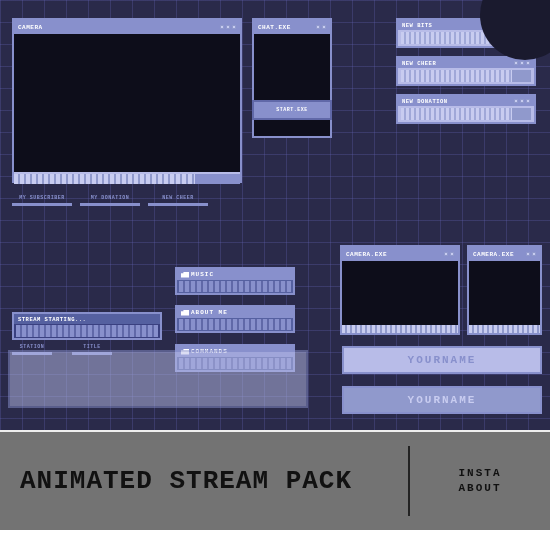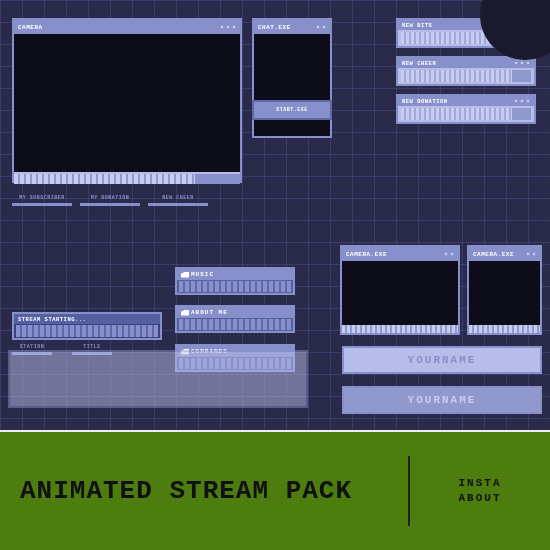--- a/index.html
+++ b/index.html
@@ -28,22 +28,22 @@
         linear-gradient(rgba(100,100,180,0.3) 1px, transparent 1px),
         linear-gradient(90deg, rgba(100,100,180,0.3) 1px, transparent 1px);
       background-size: 22px 22px;
       position: relative;
       overflow: hidden;
     }
 
     
     .bottom-section {
       width: 100%;
-      height: 120px;
-      background: #4d7c0f;
+      height: 100px;
+      background: #737373;
       display: flex;
       align-items: center;
       border-top: 2px solid #eee;
     }
 
     .bottom-left {
       flex: 1;
       padding: 0 20px;
       display: flex;
       align-items: center;

